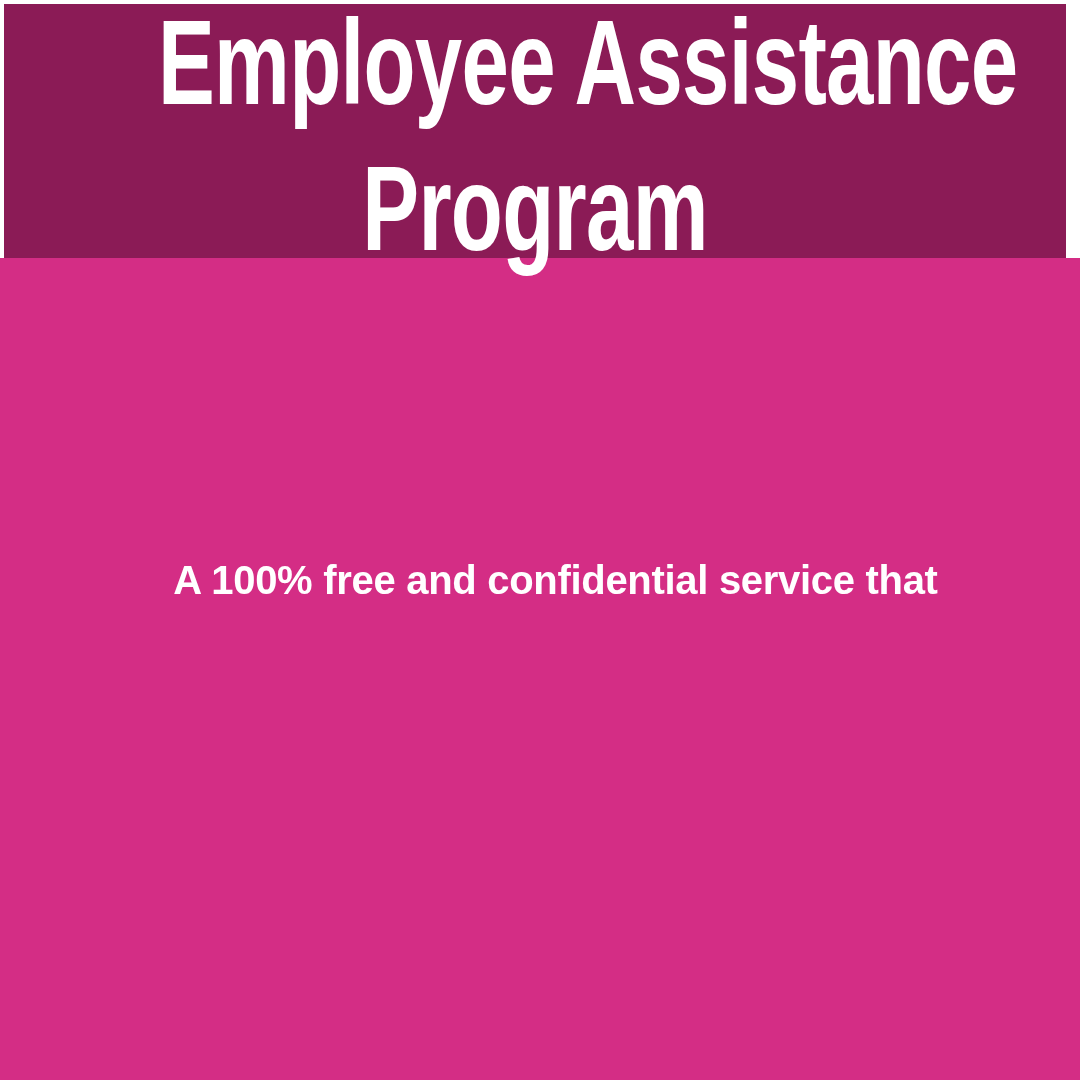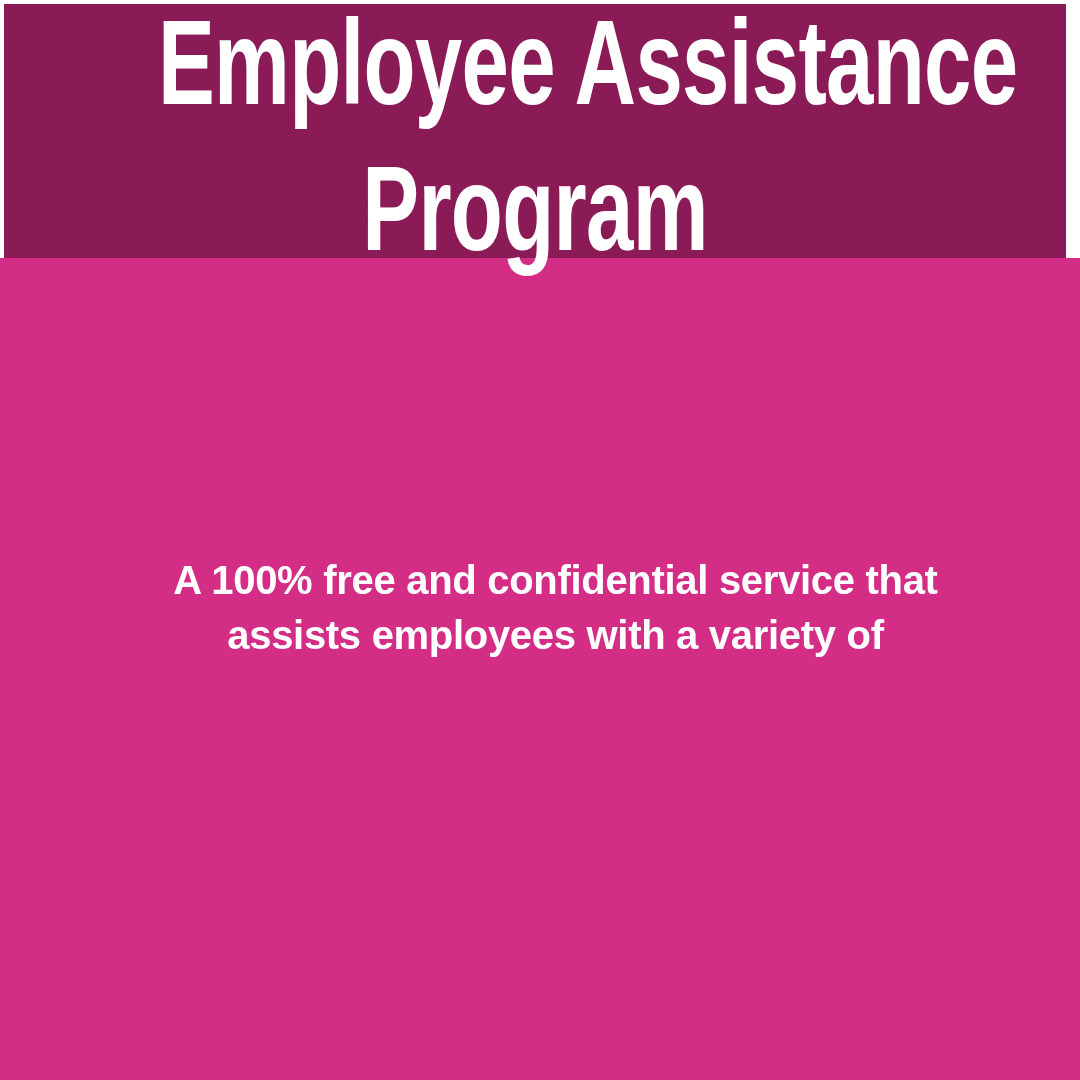--- a/index.html
+++ b/index.html
@@ -77,17 +77,16 @@
   <div class="header-band">
     <h1 class="title">
       <span class="title-line">Employee Assistance</span>
       <span class="title-line">Program</span>
     </h1>
   </div>
 
   <div class="body-band">
     <p class="description">
       <span class="description-line">A 100% free and confidential service that</span>
-      <span class="description-line">assists employees with a variety of</span>
     </p>
   </div>
 
 </div>
 
 </body></html>

